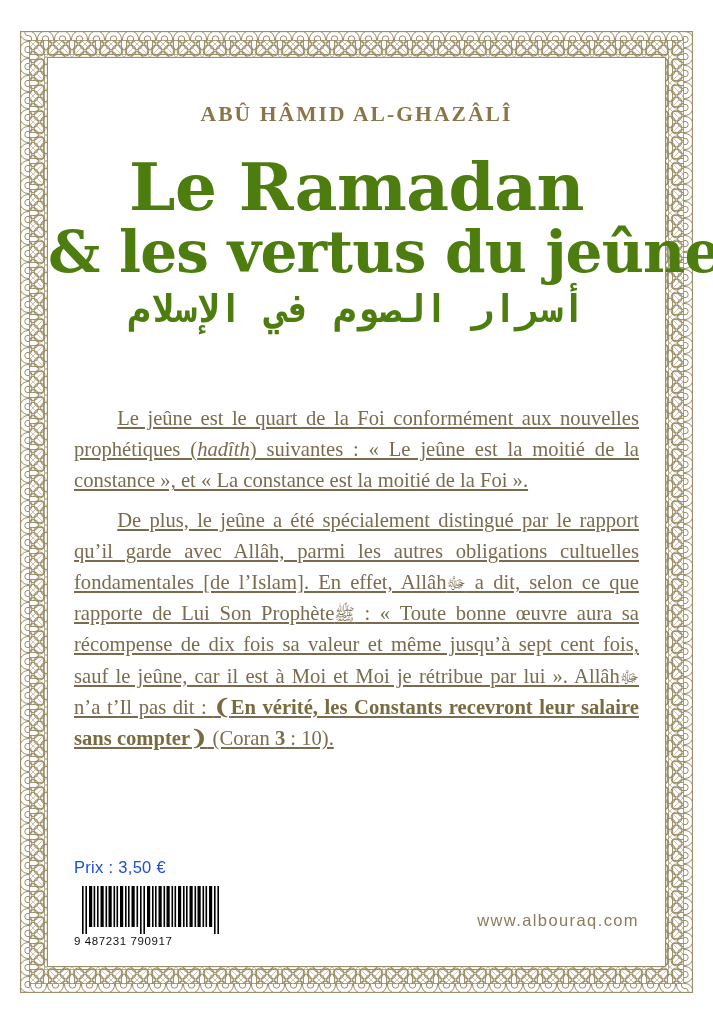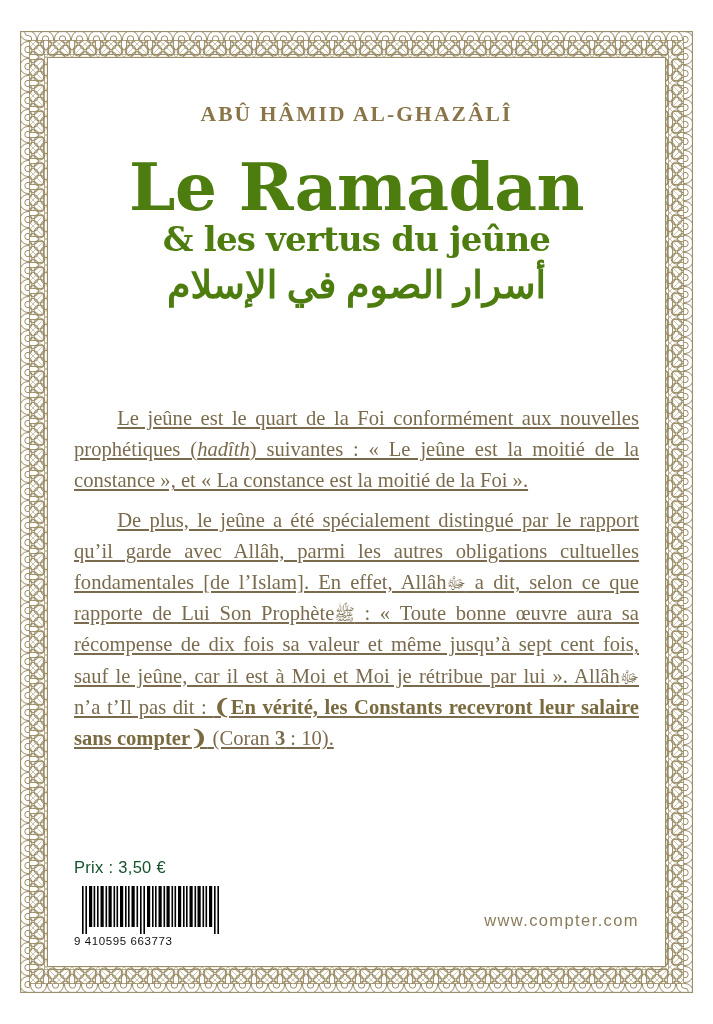--- a/index.html
+++ b/index.html
@@ -72,29 +72,29 @@
   .title-main {
     font-family: "DejaVu Serif", serif;
     font-size: 66px;
     font-weight: 700;
     line-height: 0.96;
     letter-spacing: -0.5px;
     white-space: nowrap;
   }
   .title-sub {
     font-family: "DejaVu Serif", serif;
-    font-size: 34px;
+    font-size: 58px;
     font-weight: 700;
     line-height: 1.08;
     letter-spacing: -0.8px;
     white-space: nowrap;
     margin-top: 2px;
   }
   .title-ar {
-    font-family: Liberation Serif, serif;
+    font-family: Liberation Mono, monospace;
     font-size: 38px;
     font-weight: 700;
     line-height: 1.25;
     direction: rtl;
     margin-top: 4px;
     white-space: nowrap;
   }
 
   
   .body-text {
@@ -123,21 +123,21 @@
     font-family: "DejaVu Sans", sans-serif;
     font-size: 17px;
     line-height: 0;
   }
 
   
   .price {
     position: absolute;
     left: 26px;
     top: 800px;
-    color: #14532d;
+    color: #1d4ed8;
     font-family: "Liberation Sans", sans-serif;
     font-size: 16.5px;
     letter-spacing: 0.3px;
     white-space: nowrap;
   }
 
   .barcode-wrap {
     position: absolute;
     left: 26px;
     top: 828px;
@@ -289,19 +289,19 @@
             <rect x="115.5" y="0" width="3.2" height="41"></rect>
           <rect x="120.5" y="0" width="1.6" height="41"></rect>
             <rect x="123.5" y="0" width="3.2" height="41"></rect>
           <rect x="128.5" y="0" width="1.6" height="41"></rect>
             <rect x="131.5" y="0" width="1.6" height="41"></rect>
           <rect x="135" y="0" width="3.2" height="41"></rect>
           <rect x="140" y="0" width="1.6" height="48"></rect>
             <rect x="143.4" y="0" width="1.6" height="48"></rect>
         </g>
       </svg>
-      <span class="barcode-digits"><span>9</span>&nbsp;<span>410595</span>&nbsp;<span>663773</span></span>
+      <span class="barcode-digits"><span>9</span>&nbsp;<span>487231</span>&nbsp;<span>790917</span></span>
     </div>
 
-    <div class="website">www.compter.com</div>
+    <div class="website">www.albouraq.com</div>
 
   </div>
 </div>
 
 </body></html>

